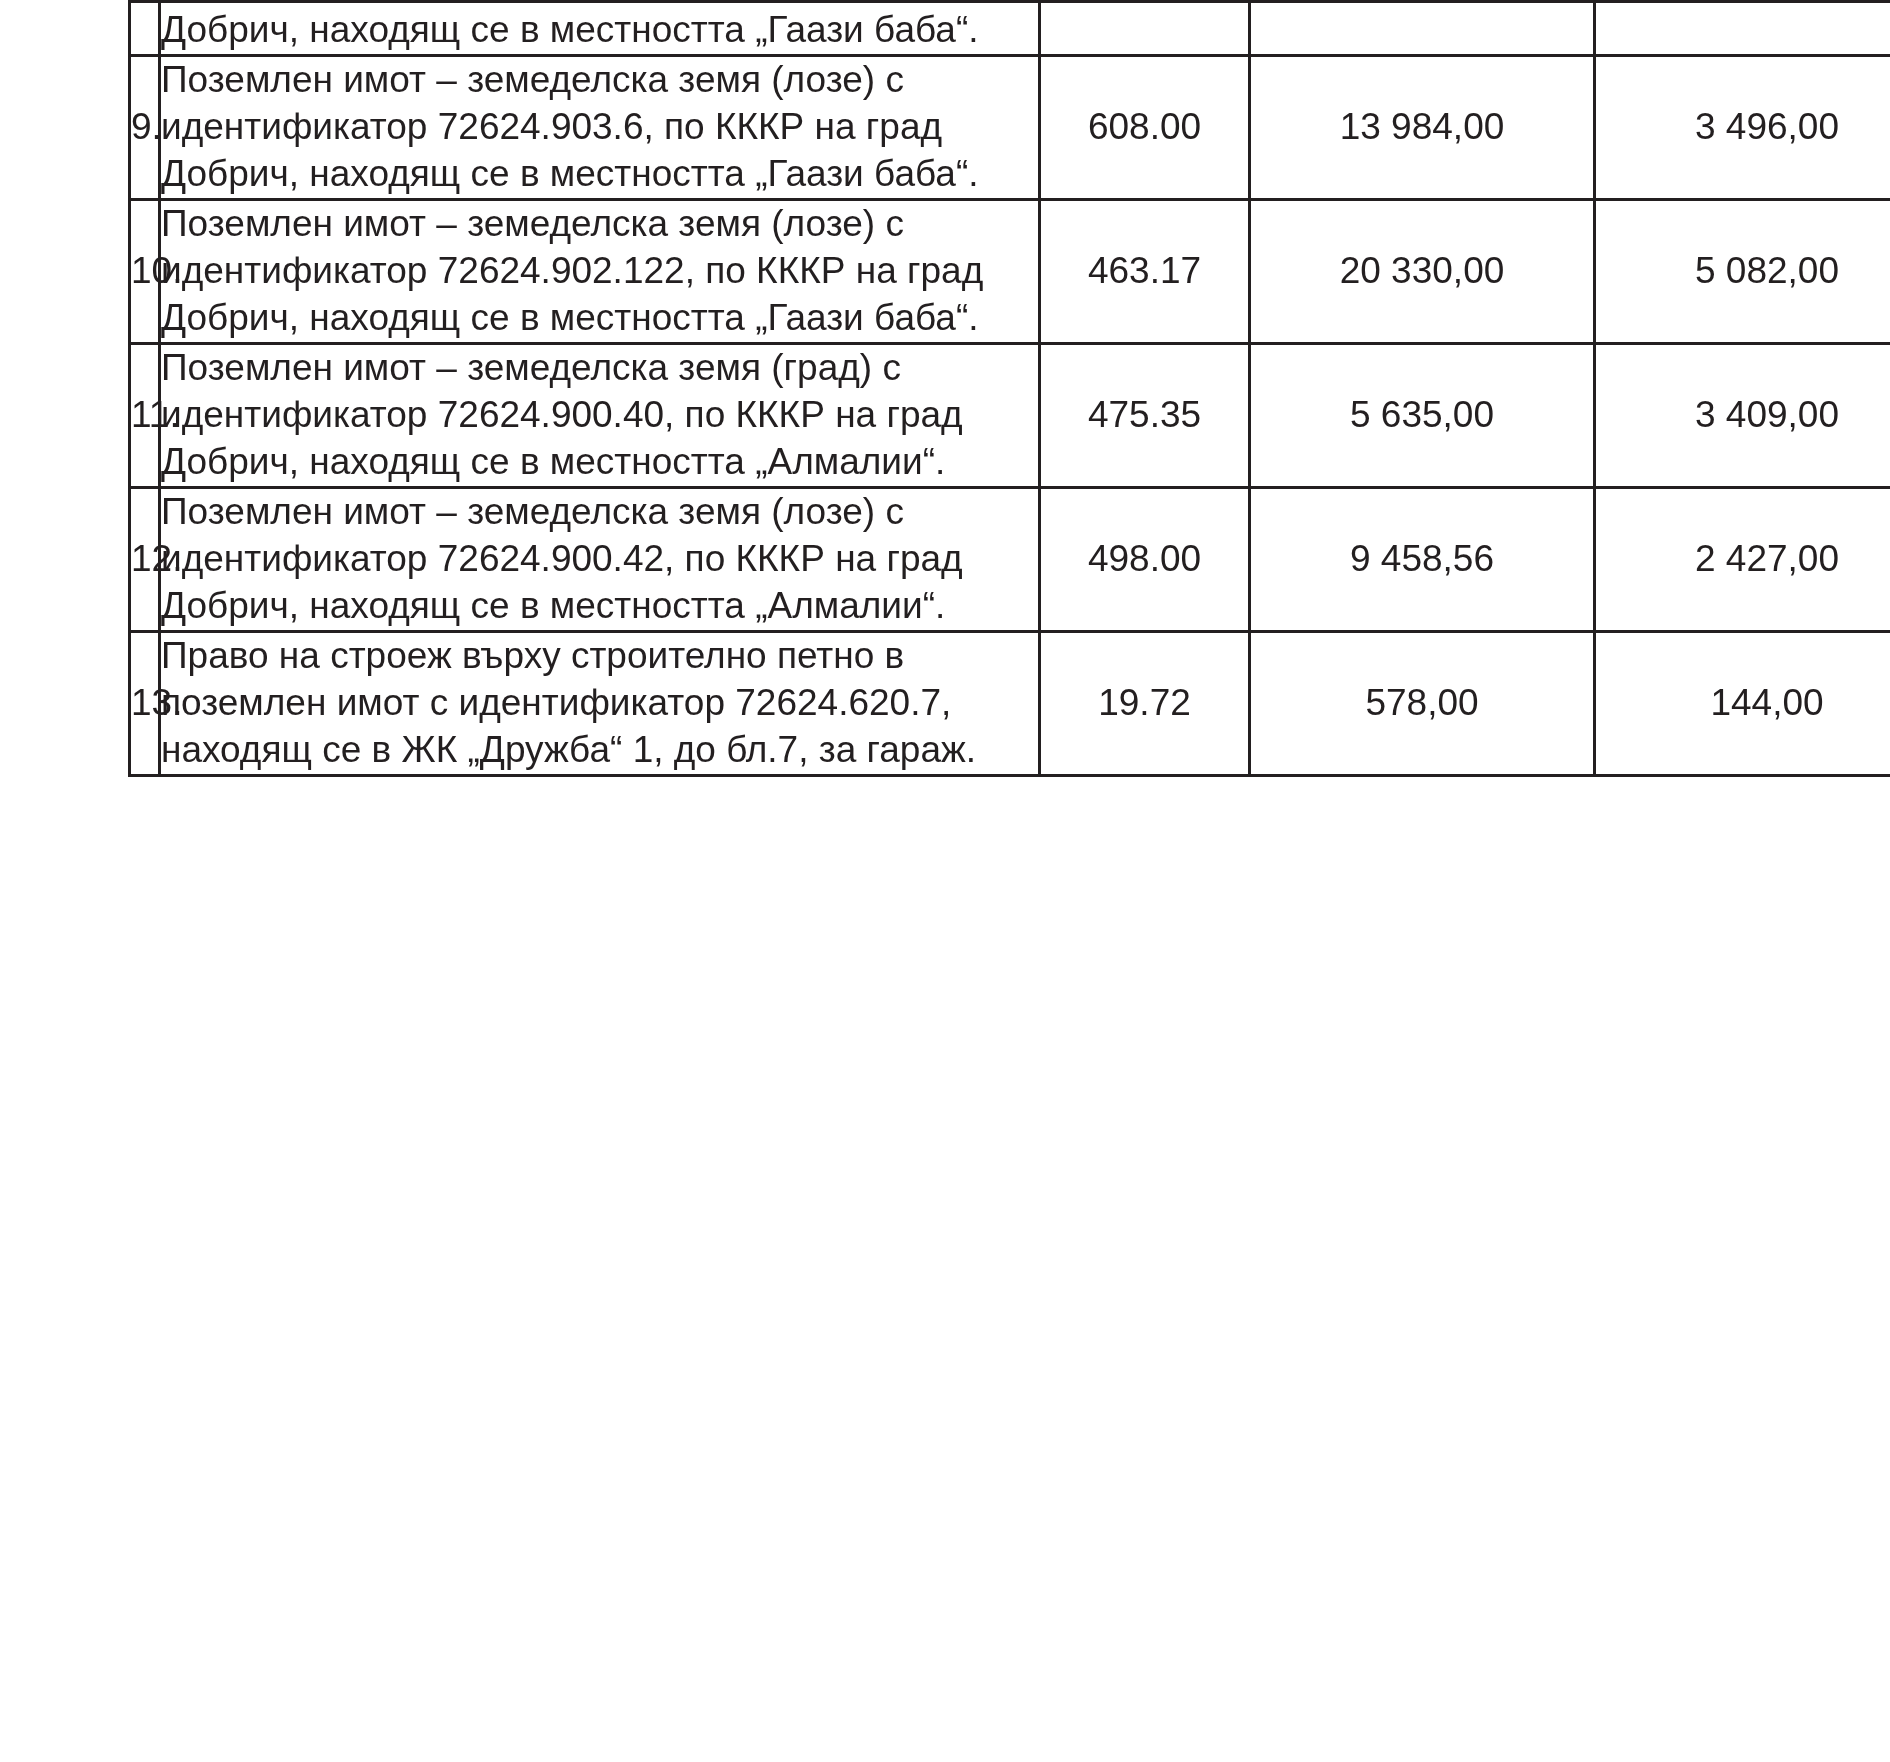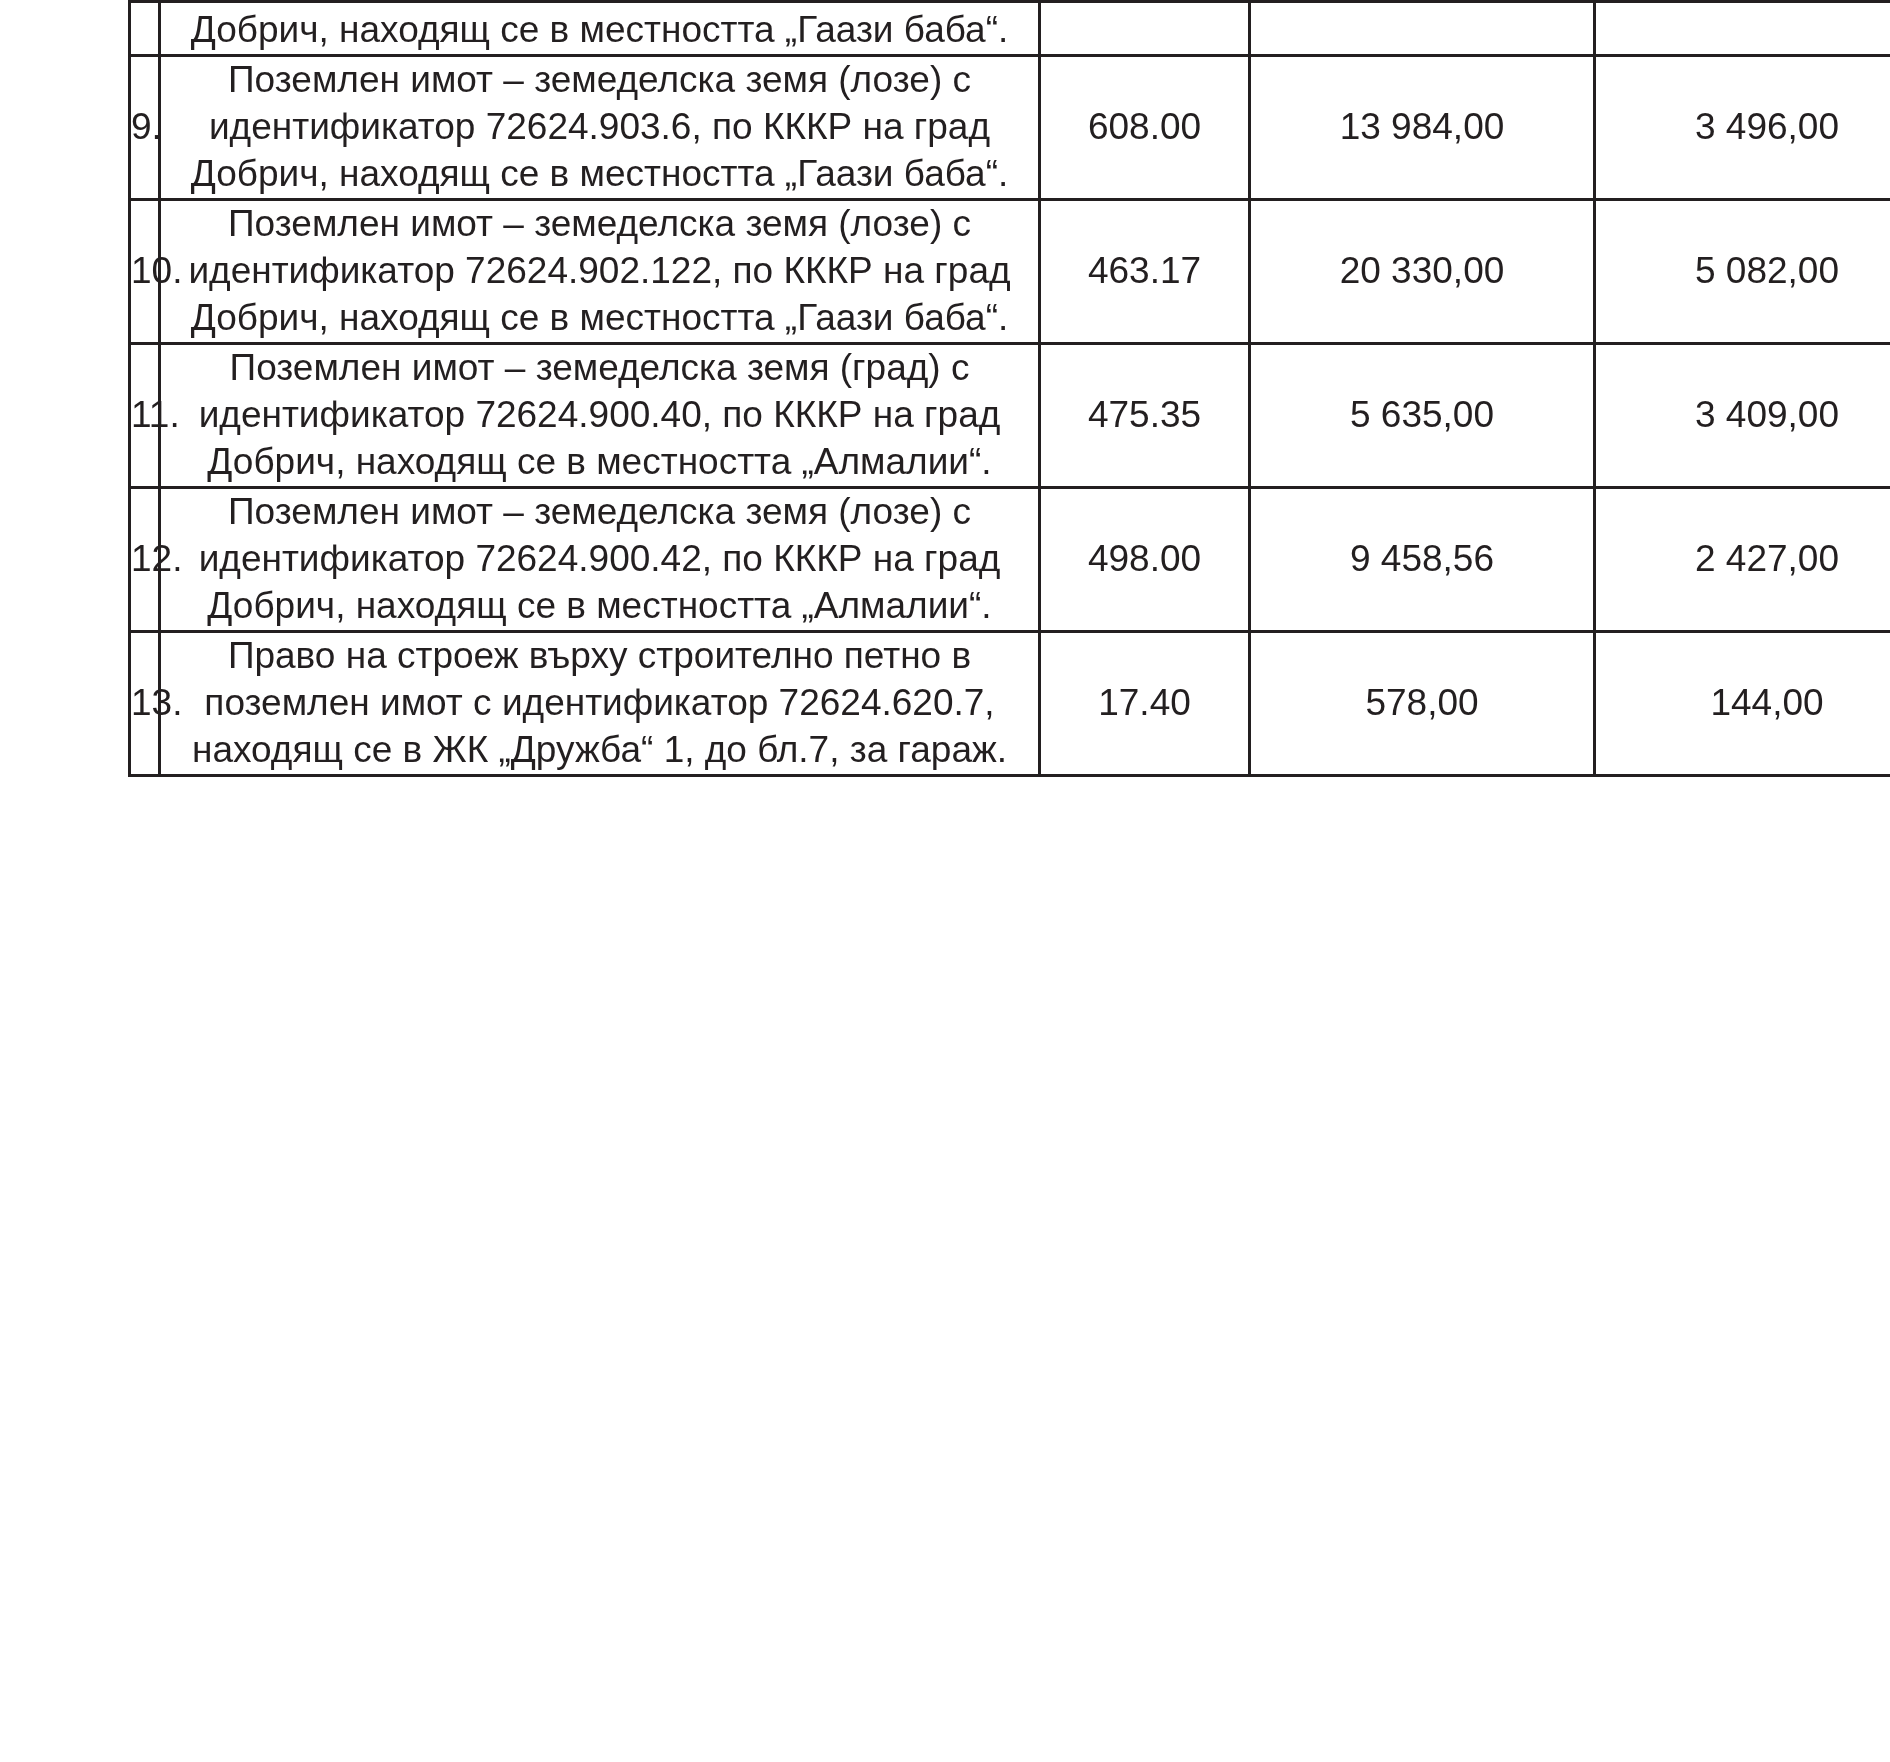--- a/index.html
+++ b/index.html
@@ -33,21 +33,20 @@
   table.property-table col.c-area  { width: 210px; }
   table.property-table col.c-val1  { width: 345px; }
   table.property-table col.c-val2  { width: 345px; }
 
   table.property-table td {
     border: 3px solid #231f20;
     padding: 0;
     vertical-align: middle;
     font-size: 37px;
     line-height: 1.27;
-    text-align: center;
   }
   td.num {
     text-align: center;
     padding: 6px 4px;
     white-space: nowrap;
   }
   td.desc {
     text-align: left;
     padding: 10px 14px 14px 14px;
     vertical-align: top;
@@ -117,19 +116,19 @@
       <tr>
         <td class="num">12.</td>
         <td class="desc">Поземлен имот – земеделска земя (лозе) с идентификатор 72624.900.42, по КККР на град Добрич, находящ се в местността „Алмалии“.</td>
         <td class="val">498.00</td>
         <td class="val">9 458,56</td>
         <td class="val">2 427,00</td>
       </tr>
       <tr>
         <td class="num">13.</td>
         <td class="desc">Право на строеж върху строително петно в поземлен имот с идентификатор 72624.620.7, находящ се в ЖК „Дружба“ 1, до бл.7, за гараж.</td>
-        <td class="val">17.40</td>
+        <td class="val">19.72</td>
         <td class="val">578,00</td>
         <td class="val">144,00</td>
       </tr>
     </tbody>
   </table>
 </div>
 
 </body></html>

